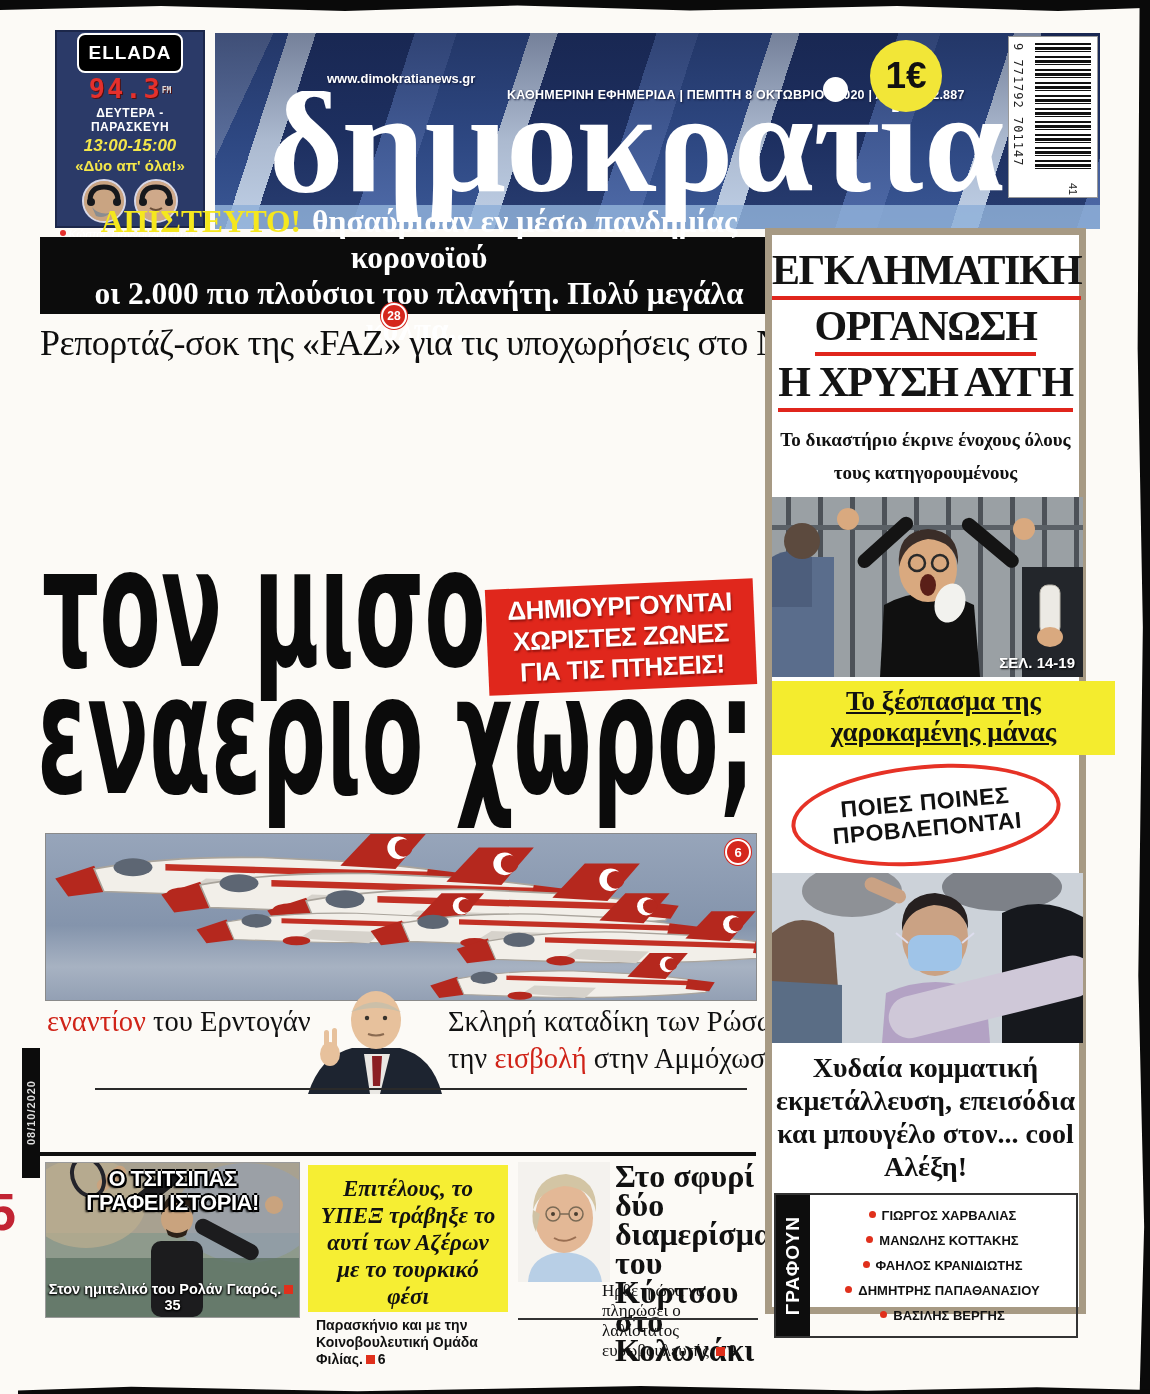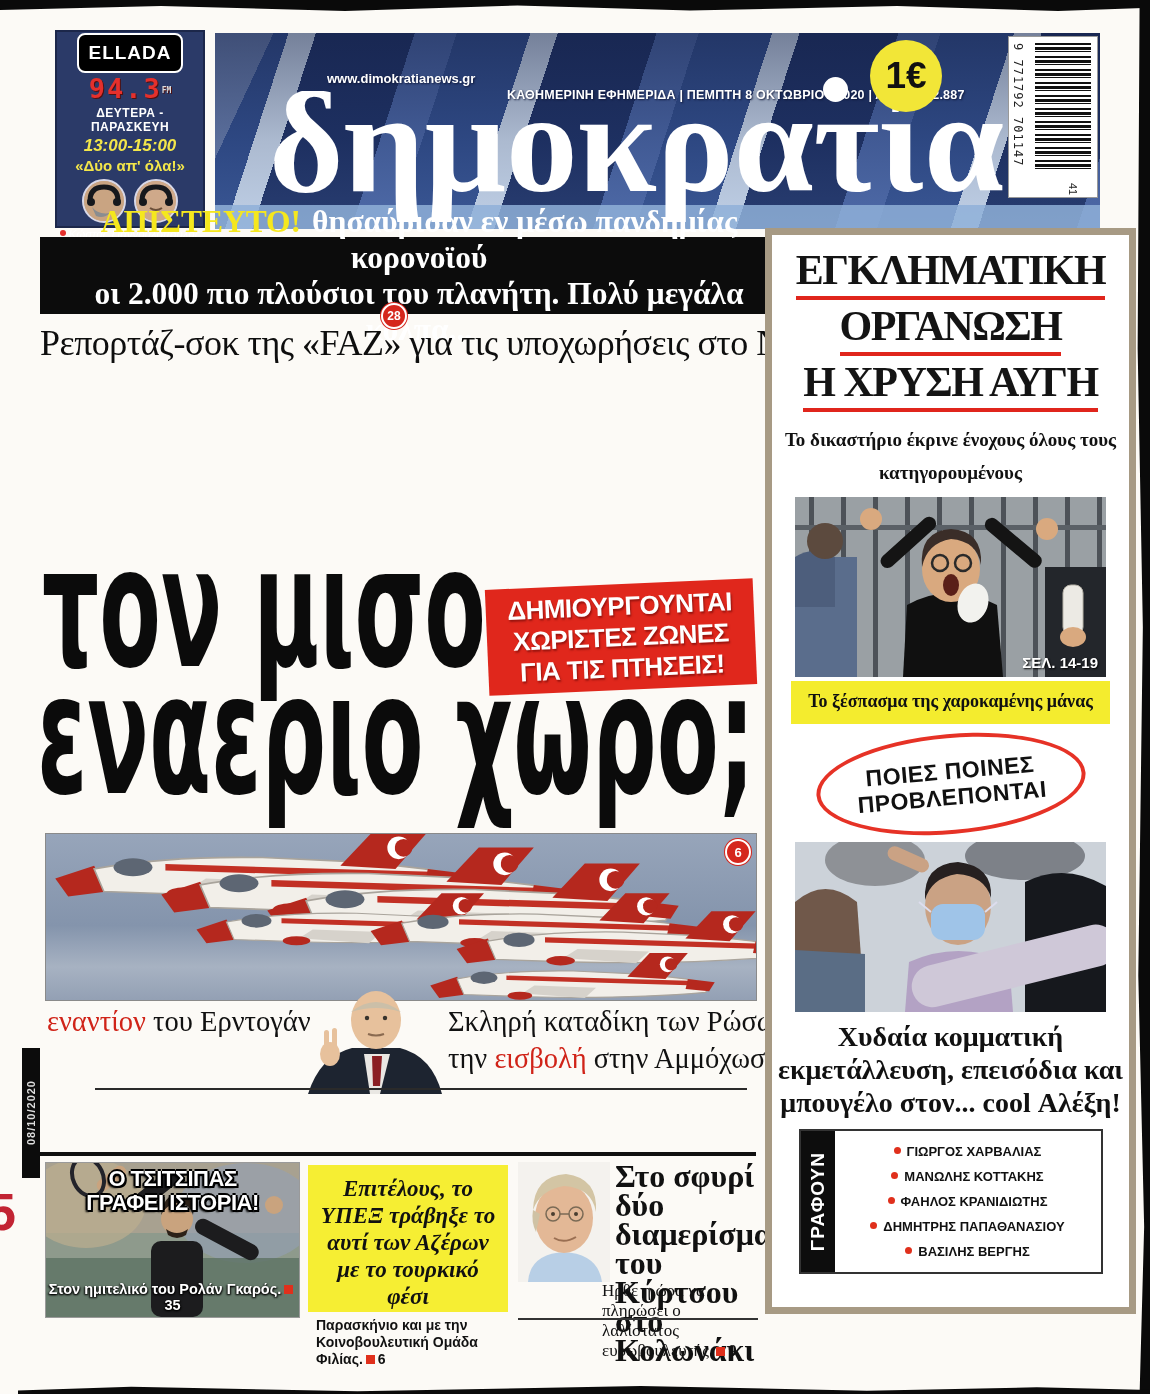--- a/index.html
+++ b/index.html
@@ -107,31 +107,31 @@
     font-size:23px;line-height:27px;color:#111;}
   .ypex .sub{margin-top:7px;font-size:14px;font-weight:bold;text-align:left;line-height:17px;}
   .kyr{left:518px;top:1162px;width:240px;height:150px;}
   .kyr .hl{position:absolute;left:97px;top:0;width:143px;font-family:"Liberation Serif",serif;
     font-weight:bold;font-size:32px;line-height:29px;}
   .kyr .sub{position:absolute;left:84px;top:119px;width:156px;font-family:"Liberation Serif",serif;
     font-size:17px;line-height:20px;}
   .kyr .rule{position:absolute;left:0;bottom:-8px;width:240px;height:2px;background:#333;}
 
   
-  .sidebar{left:765px;top:228px;width:371px;height:1086px;background:#fff;
+  .sidebar{left:765px;top:228px;width:321px;height:1086px;background:#fff;
     border:7px solid #a79a84;box-sizing:border-box;text-align:center;}
   .sb-h{font-family:"Liberation Serif",serif;font-weight:bold;font-size:42px;letter-spacing:-1.5px;
     color:#141414;line-height:1;}
   .sb-h span{display:inline-block;border-bottom:4px solid #e0251c;padding-bottom:5px;margin-bottom:5px;}
   .sb-sub{font-family:"Liberation Serif",serif;font-weight:bold;font-size:19px;line-height:33px;margin-top:6px;}
   .sb-photo1{position:relative;width:311px;height:180px;margin:8px auto 0;overflow:hidden;}
   .sb-cap{position:absolute;right:8px;bottom:6px;color:#fff;font-weight:bold;font-size:15px;
     text-shadow:1px 1px 2px #000;}
   .sb-yellow{width:311px;margin:4px auto 0;background:#f4ec2e;font-family:"Liberation Serif",serif;
-    font-weight:bold;font-size:18px;line-height:31px;padding:5px 4px 7px;}
+    font-weight:bold;font-size:27px;line-height:31px;padding:5px 16px 7px;text-decoration:underline;}
   .oval-wrap{position:relative;width:270px;height:100px;margin:10px auto 0;transform:rotate(-5deg);}
   .oval-border{position:absolute;inset:0;border:4px solid #e63226;border-radius:50%;}
   .oval-text{position:absolute;inset:0;display:flex;flex-direction:column;justify-content:center;
     font-weight:bold;font-size:23px;line-height:26px;letter-spacing:.5px;color:#111;}
   .sb-photo2{position:relative;width:311px;height:170px;margin:8px auto 0;overflow:hidden;}
   .sb-text{font-family:"Liberation Serif",serif;font-weight:bold;font-size:28px;line-height:33px;margin-top:8px;}
   .authors{width:300px;margin:10px auto 0;border:2px solid #333;display:flex;text-align:left;}
   .authors-label{width:34px;background:#0d0d0d;display:flex;align-items:center;justify-content:center;}
   .authors-label span{writing-mode:vertical-rl;transform:rotate(180deg);color:#fff;font-weight:bold;
     font-size:19px;letter-spacing:1px;}

